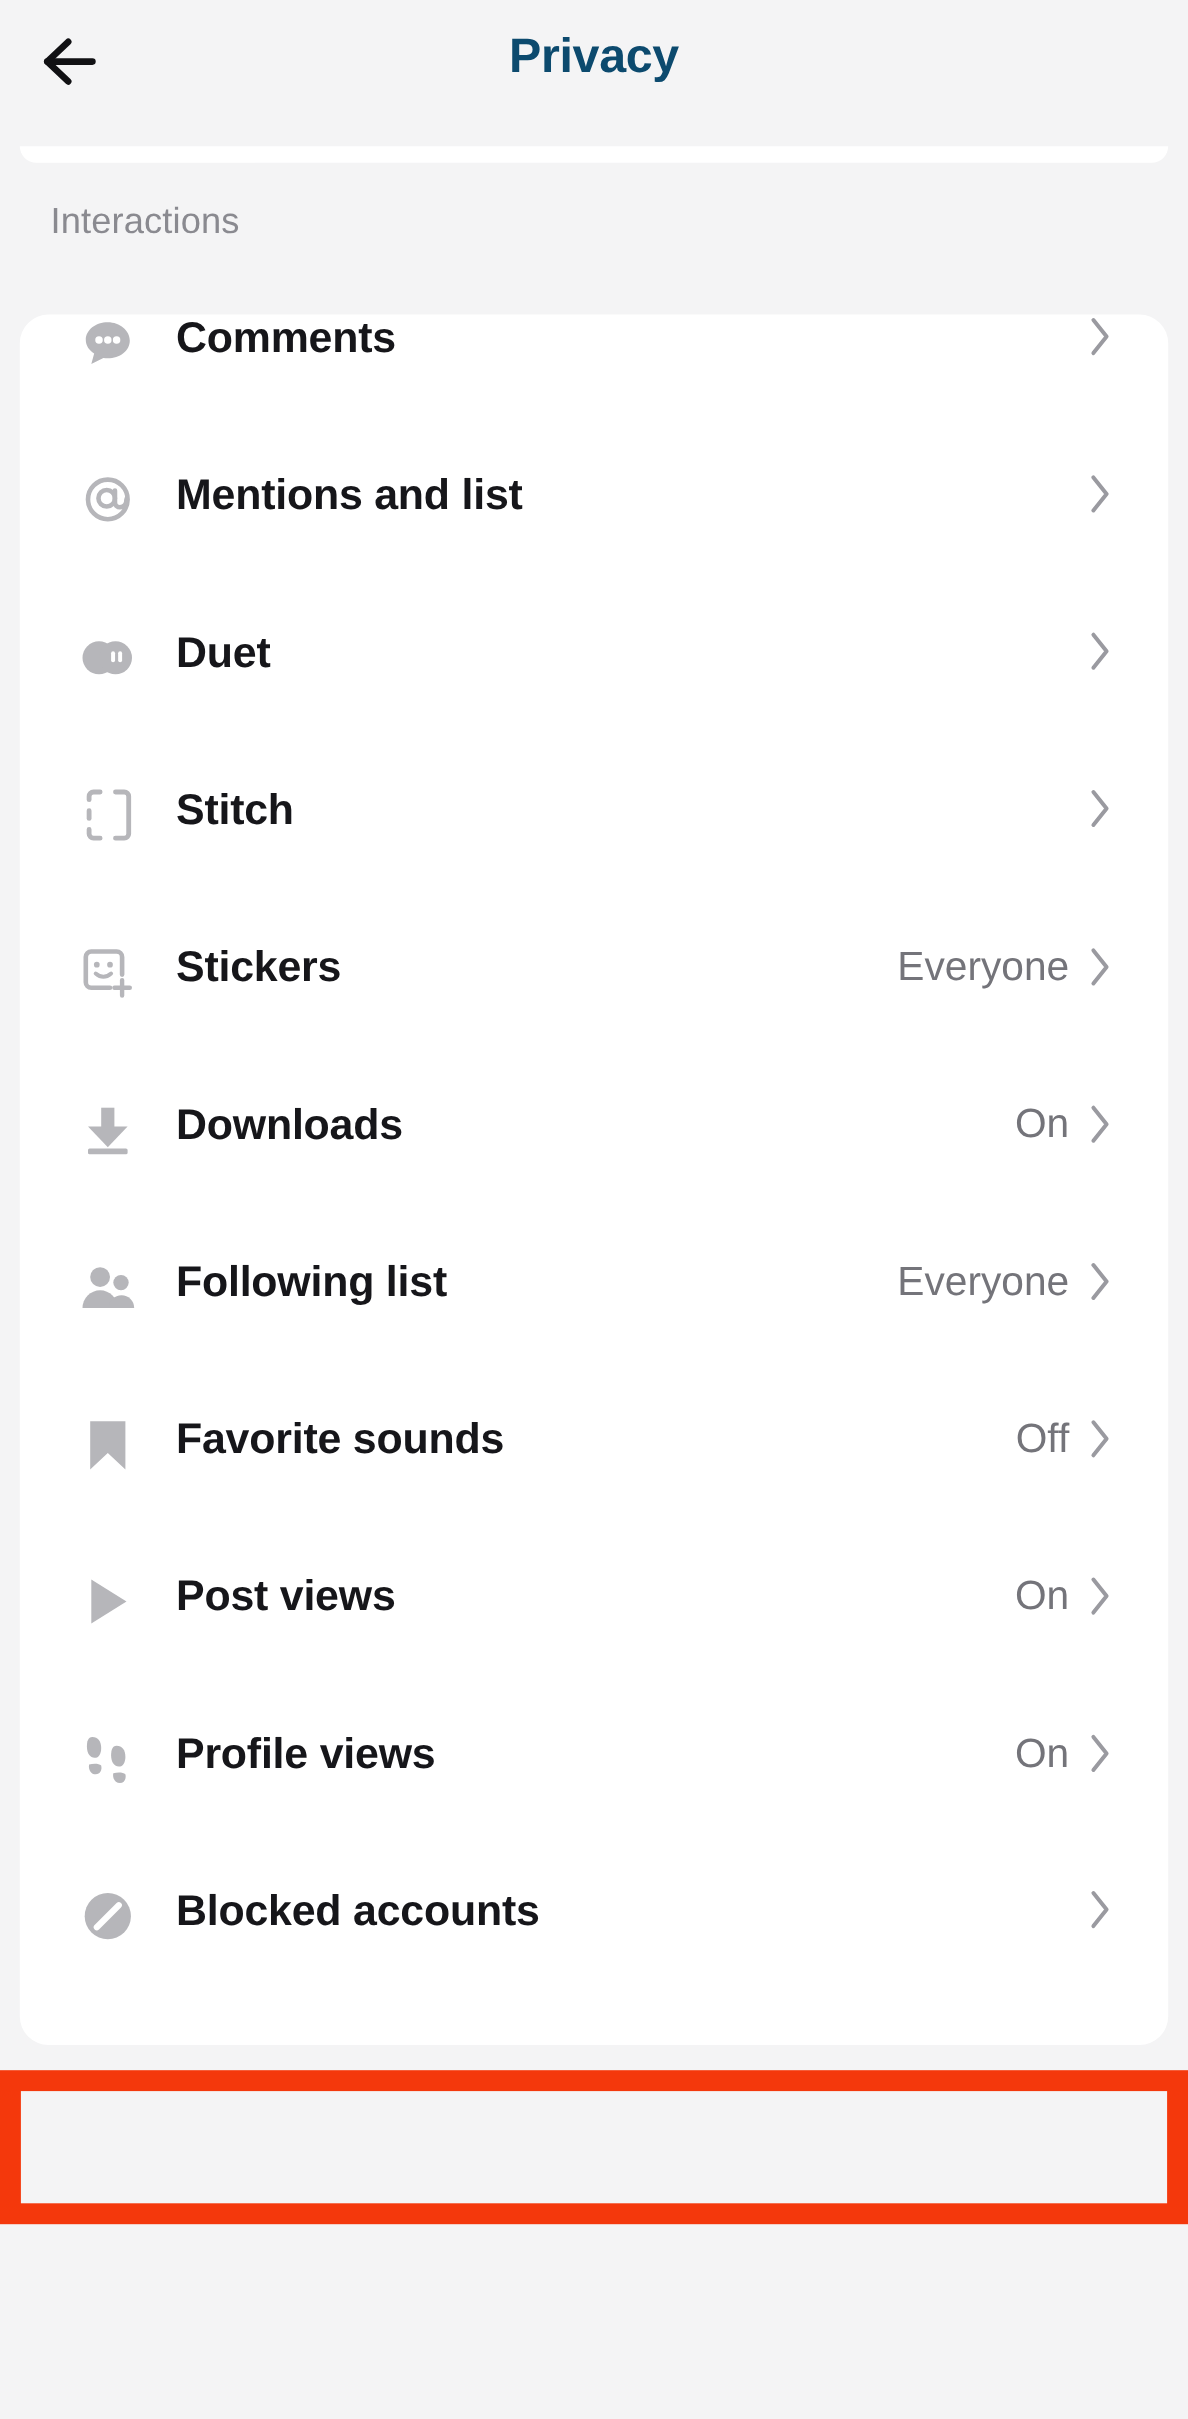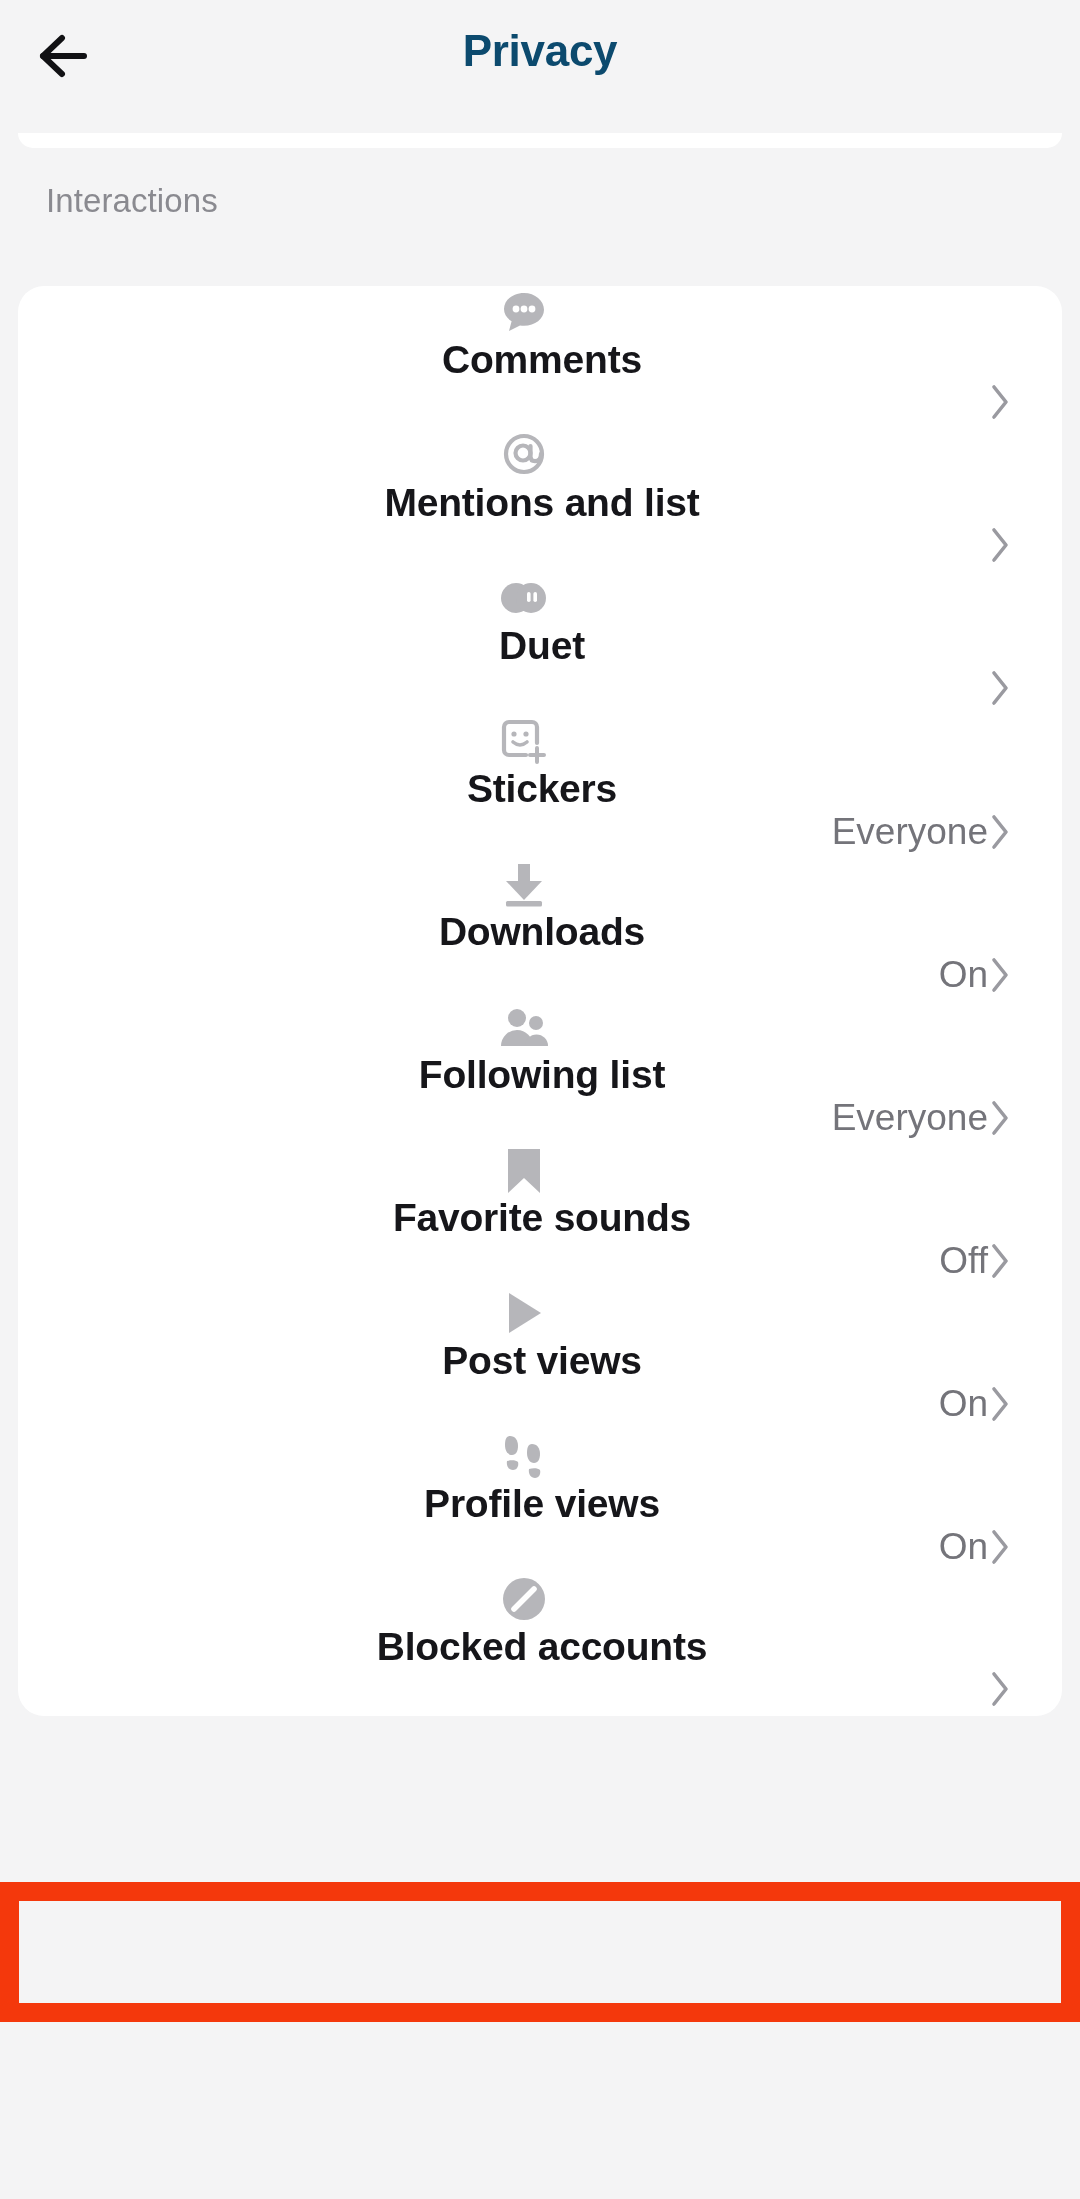--- a/index.html
+++ b/index.html
@@ -56,25 +56,24 @@
     left:18px;
     top:286px;
     width:1044px;
     background:#ffffff;
     border-radius:26px;
   }
   .row{
     position:relative;
     height:143px;
     display:flex;
-    align-items:center;
+    align-items:flex-start;
     padding-left:54px;
     padding-right:50px;
     cursor:pointer;
-    flex-direction:column;
   }
   .row-icon{
     width:52px;
     min-width:52px;
     height:52px;
     display:flex;
     align-items:center;
     justify-content:center;
     margin-right:36px;
   }
@@ -83,20 +82,21 @@
     font-size:39px;
     color:#16161a;
     font-weight:bold;
     letter-spacing:-0.2px;
     white-space:nowrap;
   }
   .row-right{
     margin-left:auto;
     display:flex;
     align-items:center;
+    gap:16px;
   }
   .row-value{
     font-size:37px;
     color:#74747a;
     white-space:nowrap;
   }
   .chev{
     width:24px; height:40px;
     display:flex; align-items:center; justify-content:center;
   }
@@ -182,20 +182,38 @@
       <span class="row-right">
         <span class="chev">
           <svg width="22" height="38" viewBox="0 0 22 38">
       <path d="M5 4 L17 19 L5 34" fill="none" stroke="#9a9aa0" stroke-width="3.6" stroke-linecap="round" stroke-linejoin="round"></path>
     </svg>
         </span>
       </span>
     </div>
     <div class="row">
       <span class="row-icon">
+        <svg width="46" height="50" viewBox="0 0 46 50">
+      <path d="M30 4 h8 a4 4 0 0 1 4 4 v34 a4 4 0 0 1 -4 4 h-8" fill="none" stroke="#b6b6ba" stroke-width="4.4" stroke-linecap="round"></path>
+      <path d="M16 4 h-6 a4 4 0 0 0 -4 4 v3" fill="none" stroke="#b6b6ba" stroke-width="4.4" stroke-linecap="round"></path>
+      <path d="M6 21 v7" fill="none" stroke="#b6b6ba" stroke-width="4.4" stroke-linecap="round"></path>
+      <path d="M6 38 v4 a4 4 0 0 0 4 4 h6" fill="none" stroke="#b6b6ba" stroke-width="4.4" stroke-linecap="round"></path>
+    </svg>
+      </span>
+      <span class="row-label">Stitch</span>
+      <span class="row-right">
+        <span class="chev">
+          <svg width="22" height="38" viewBox="0 0 22 38">
+      <path d="M5 4 L17 19 L5 34" fill="none" stroke="#9a9aa0" stroke-width="3.6" stroke-linecap="round" stroke-linejoin="round"></path>
+    </svg>
+        </span>
+      </span>
+    </div>
+    <div class="row">
+      <span class="row-icon">
         <svg width="50" height="50" viewBox="0 0 50 50">
       <path d="M38 27 V11 a5 5 0 0 0 -5 -5 H10 a5 5 0 0 0 -5 5 v23 a5 5 0 0 0 5 5 h17" fill="none" stroke="#b6b6ba" stroke-width="4.2" stroke-linecap="round"></path>
       <circle cx="15" cy="18" r="2.6" fill="#b6b6ba"></circle>
           <circle cx="27" cy="18" r="2.6" fill="#b6b6ba"></circle>
       <path d="M14 26 q7 6 14 0" fill="none" stroke="#b6b6ba" stroke-width="3.6" stroke-linecap="round"></path>
       <path d="M38 32 v14 M31 39 h14" fill="none" stroke="#b6b6ba" stroke-width="4" stroke-linecap="round"></path>
     </svg>
       </span>
       <span class="row-label">Stickers</span>
       <span class="row-right">

